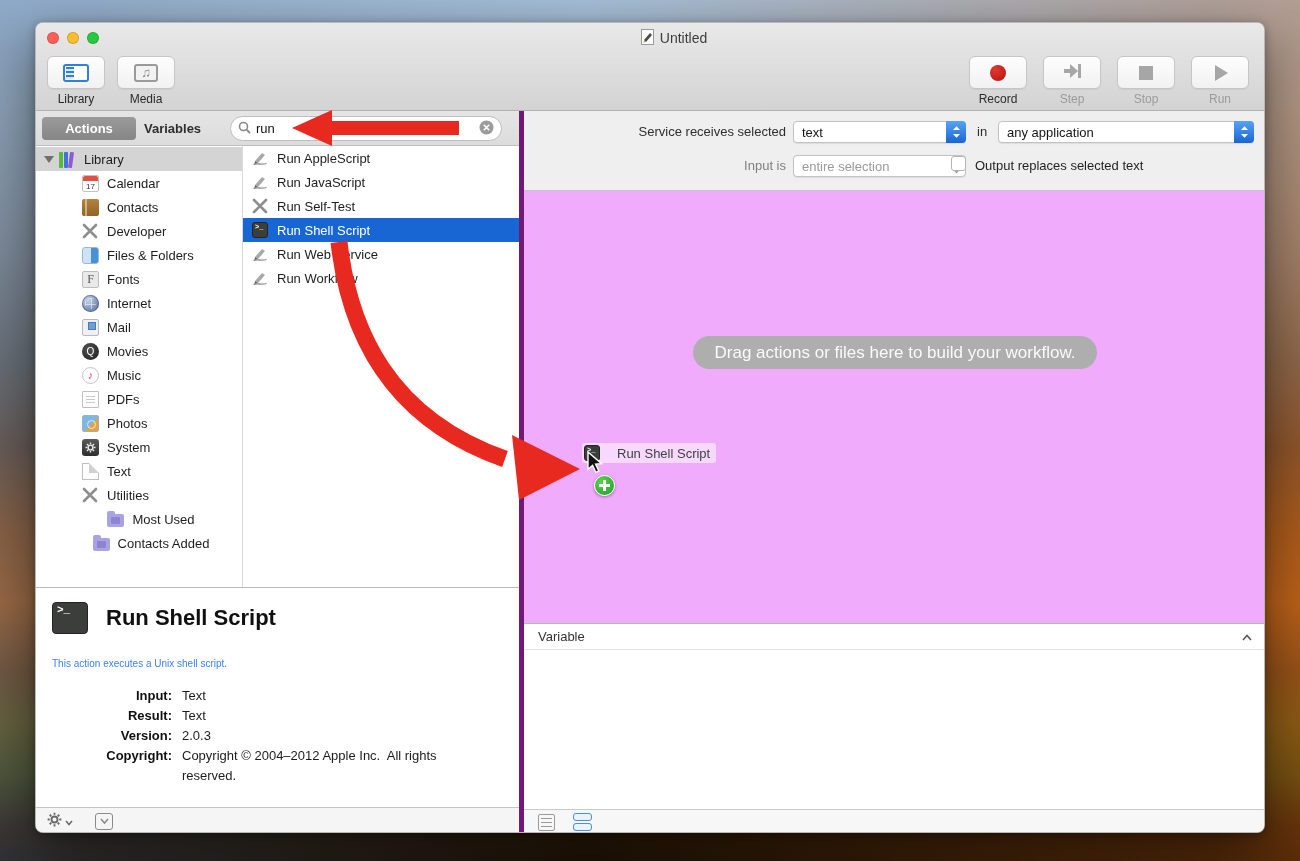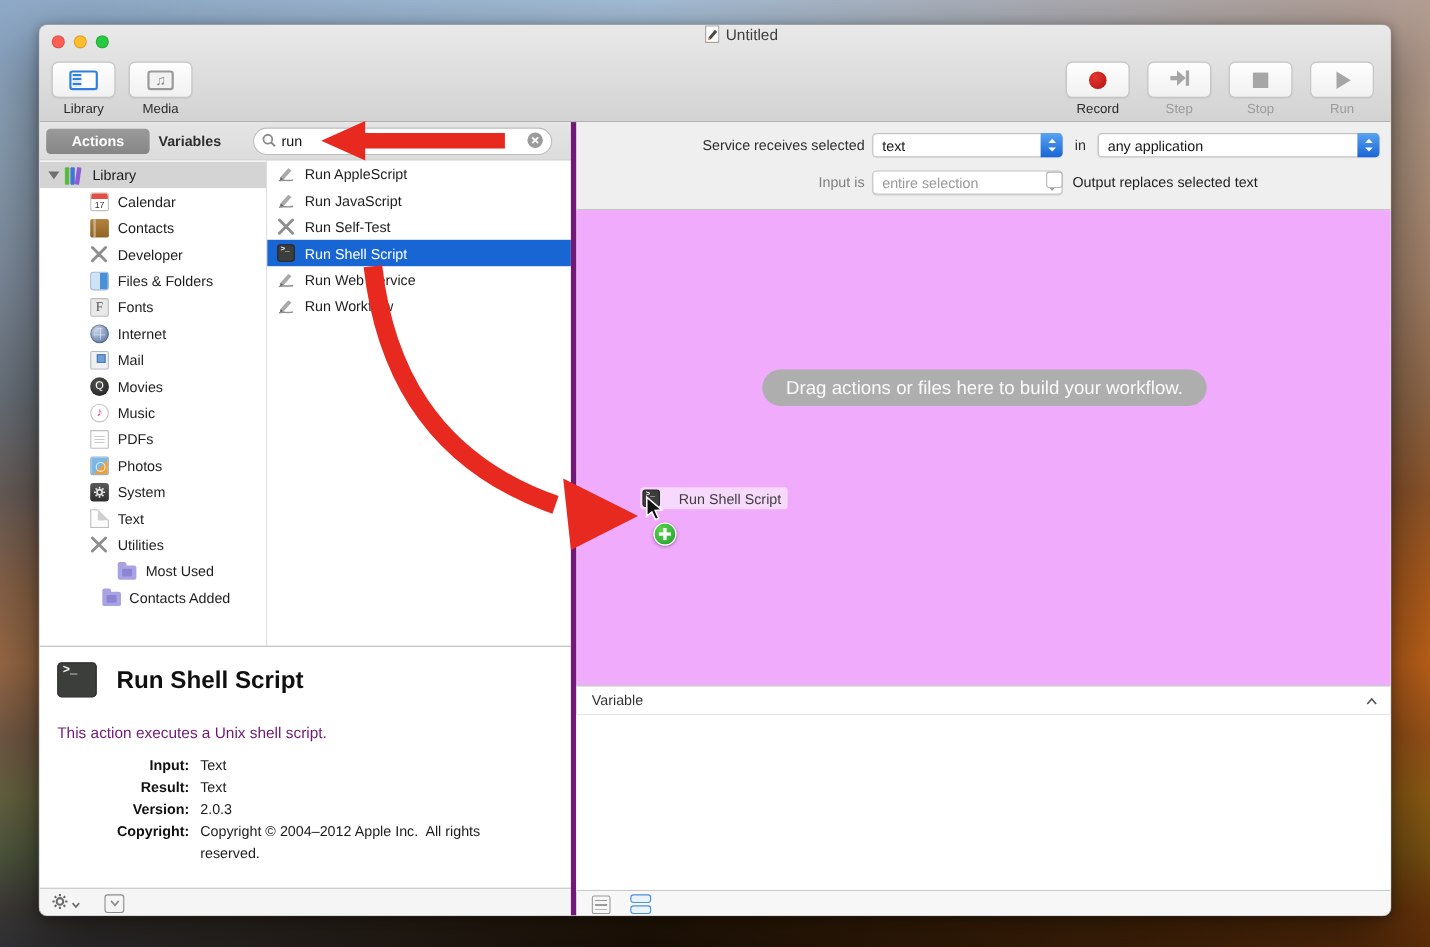--- a/index.html
+++ b/index.html
@@ -28,21 +28,21 @@
     position:absolute; left:0; top:0; width:100%; height:88px;
     background:linear-gradient(#e9e9e9,#d3d3d3);
     border-bottom:1px solid #b1b1b1;
   }
   .titlebar { position:absolute; left:0; top:0; width:100%; height:30px; }
   .lights { position:absolute; left:11px; top:9px; display:flex; gap:8px; }
   .light { width:12px; height:12px; border-radius:50%; border:1px solid rgba(0,0,0,.15); }
   .light.red { background:#ff5f57; } .light.yellow{ background:#febc2e; } .light.green{ background:#28c840; }
   .wtitle {
     position:absolute; left:0; right:0; top:0; height:30px;
-    display:flex; justify-content:center; gap:6px;
+    display:flex; align-items:center; justify-content:center; gap:6px;
     font-size:14px; color:#3d3d3d;margin-left:48px;
   }
   .toolbar { position:absolute; left:0; top:30px; width:100%; height:58px; }
   .tbgroup { position:absolute; top:3px; display:flex; gap:10px; }
   .tbgroup.left { left:10px; } .tbgroup.right { right:14px; gap:14px; }
   .tbbtn { display:flex; flex-direction:column; align-items:center; width:60px; }
   .tbbtn .pill {
     width:58px; height:33px; border-radius:6px;
     background:linear-gradient(#fefefe,#f1f1f1);
     border:1px solid #c6c6c6; box-shadow:0 1px 1px rgba(0,0,0,.06);
@@ -130,21 +130,21 @@
   .i-term { background:#3c3e3c; border:1px solid #242424; border-radius:3px; }
   .i-term::before { content:">_"; position:absolute; left:2px; top:0px; font-size:7px; font-weight:bold; color:#fff;
     font-family:"Liberation Mono","DejaVu Sans Mono",monospace; }
   
   .desc { position:absolute; left:0; top:564px; width:483px; height:220px; background:#fff; border-top:1px solid #b9b9b9; }
   .desc-head { position:absolute; left:16px; top:14px; display:flex; align-items:center; gap:18px; }
   .desc-term { width:36px; height:32px; background:#3c3e3c; border:1px solid #242424; border-radius:4px; position:relative; }
   .desc-term::before { content:">_"; position:absolute; left:4px; top:1px; font-size:11px; font-weight:bold; color:#fff;
     font-family:"Liberation Mono","DejaVu Sans Mono",monospace; }
   .desc-title { font-size:22px; font-weight:bold; color:#101010; }
-  .desc-sum { position:absolute; left:16px; top:70px; font-size:14px; color:#701a75; }
+  .desc-sum { position:absolute; left:16px; top:70px; font-size:10px; color:#3b82f6; }
   .fields { position:absolute; left:0; top:98px; width:470px; }
   .frow { display:flex; line-height:20px; }
   .frow .k { width:146px; text-align:right; font-weight:bold; color:#101010; padding-right:10px; flex:0 0 146px; }
   .frow .v { color:#1c1c1c; width:290px; white-space:pre-wrap; }
   
   .leftbar { position:absolute; left:0; top:784px; width:483px; height:27px; background:#f5f5f5; border-top:1px solid #c6c6c6;
     display:flex; align-items:center; padding-left:11px; gap:22px; }
   .gearwrap { display:flex; align-items:center; gap:3px; }
   .boxchev { width:18px; height:17px; border:1.5px solid #8a8a8a; border-radius:3px; display:flex; align-items:center; justify-content:center; }
   .rightbar { position:absolute; left:0px; top:698px; width:746px; height:25px; background:#f7f7f7; border-top:1px solid #c9c9c9;

